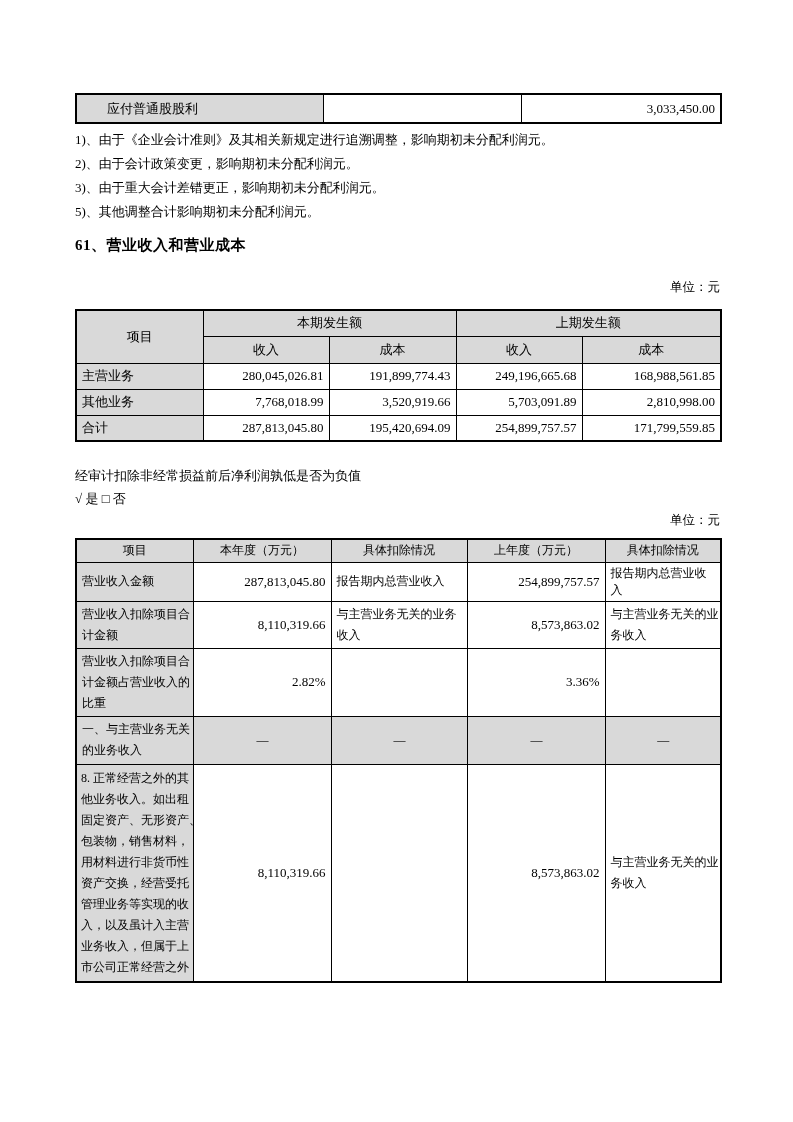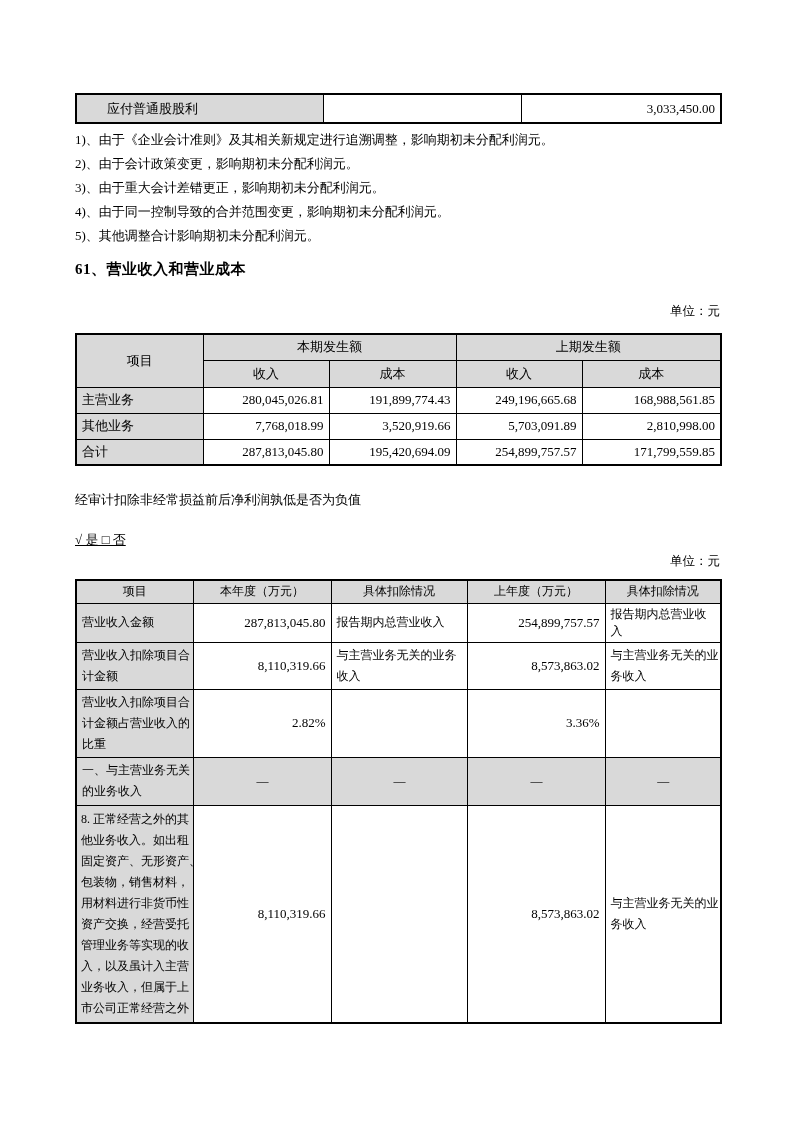--- a/index.html
+++ b/index.html
@@ -27,21 +27,21 @@
   .sec { margin-top:16px; font-size:15px; font-weight:bold; letter-spacing:0.5px; }
 
   .unit { text-align:right; font-size:12.5px; width:645px; }
   .unit1 { margin-top:24px; }
   .unit2 { margin-top:5px; }
 
   .t2 { margin-top:13px; }
   .t2 td { height:26px; }
 
   .audit { margin-top:26px; }
-  .answer { margin-top:24px;text-decoration:underline; }
+  .answer { margin-top:7px; }
 
   .t3 { margin-top:9px; }
   .t3 td { font-size:12px; }
   .t3 .num { font-size:13px; }
 
   .dash { text-align:center; letter-spacing:-1px; }
   .longcell { font-size:12px; padding:3px 1px 3px 4px; vertical-align:top; }
 </style>
 </head>
 <body>
@@ -60,21 +60,20 @@
         <td class="gray lbl indent">应付普通股股利</td>
         <td class="num"></td>
         <td class="num">3,033,450.00</td>
       </tr>
     </tbody>
       </table>
 
     <p class="body-text item">1)、由于《企业会计准则》及其相关新规定进行追溯调整，影响期初未分配利润元。</p>
     <p class="body-text item">2)、由于会计政策变更，影响期初未分配利润元。</p>
     <p class="body-text item">3)、由于重大会计差错更正，影响期初未分配利润元。</p>
-    <p class="body-text item">4)、由于同一控制导致的合并范围变更，影响期初未分配利润元。</p>
     <p class="body-text item">5)、其他调整合计影响期初未分配利润元。</p>
 
     <h2 class="sec">61、营业收入和营业成本</h2>
 
     <div class="unit unit1">单位：元</div>
 
     <table class="t2">
       <colgroup>
           <col style="width:127px">
           <col style="width:126px">

